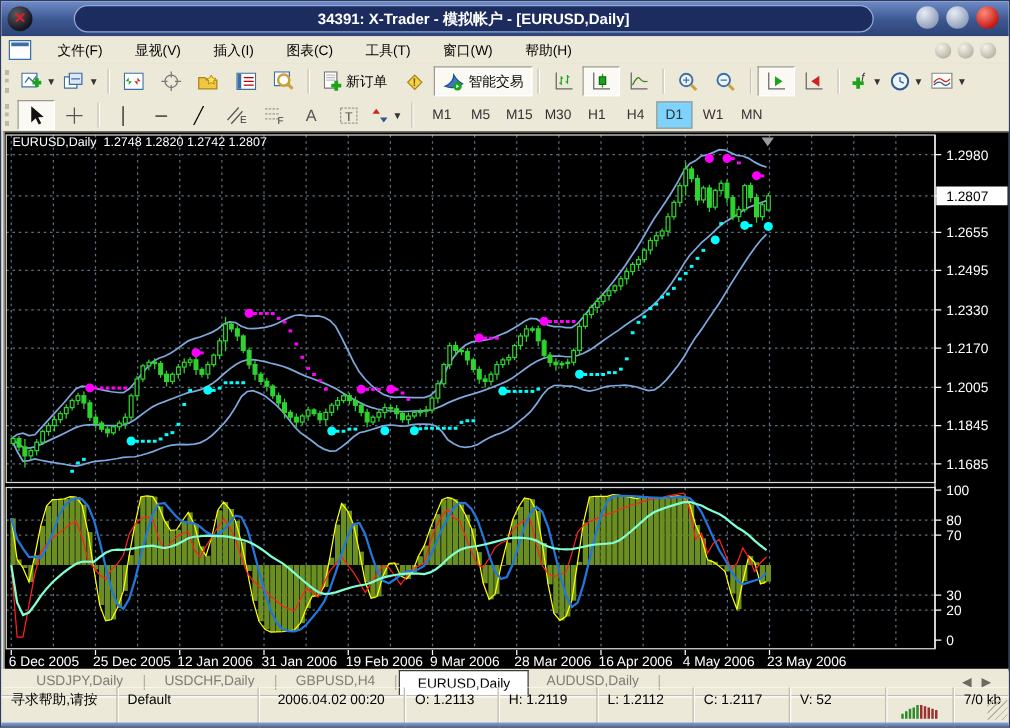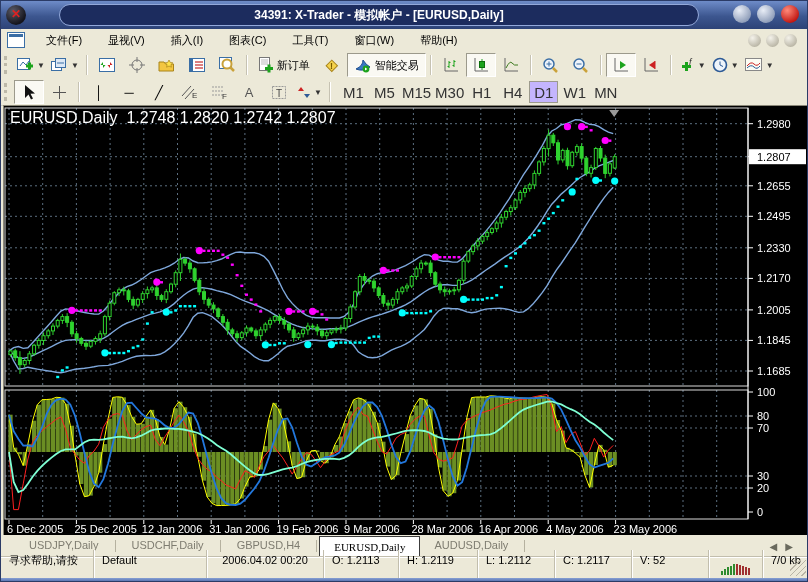--- a/index.html
+++ b/index.html
@@ -35,34 +35,34 @@
   #toolbar1{top:50px;height:28px;}
   #toolbar2{top:78px;height:26px;border-bottom:1px solid #d0ccbc;}
   .grip{width:3px;height:18px;margin:0 4px 0 3px;border-left:3px dotted #bdb9a9;}
   .sep{width:1px;height:20px;background:#c6c2b2;border-right:1px solid #fff;margin:0 4px;}
   .tbtn{min-width:24px;height:22px;display:flex;align-items:center;justify-content:center;
     border:1px solid transparent;gap:3px;padding:0 2px;}
   .tbtn.pressed{background:#faf9f3;border:1px solid #9c9a8c;border-bottom-color:#fff;border-right-color:#fff;}
   .tbtn .caret{font-size:8px;color:#333;}
   .lblbtn{padding:0 6px;}
   .tfbtn{min-width:27px;height:20px;display:flex;align-items:center;justify-content:center;
-    border:1px solid transparent;color:#333;font-size:15px;}
-  .tfbtn.pressed{background:#c4b5fd;border:1px solid #9c9a8c;}
+    border:1px solid transparent;color:#333;font-size:11px;}
+  .tfbtn.pressed{background:#7dd3fc;border:1px solid #9c9a8c;}
   .glyph{font-size:13px;line-height:1;}
   
   #chartwrap{position:absolute;left:2px;top:104px;width:804px;height:431px;background:#000;
     border-top:1px solid #8a8778;border-left:1px solid #8a8778;}
   #chartsvg{position:absolute;left:0;top:0;}
-  .chart-head{position:absolute;left:6px;top:3px;color:#fff;font-size:16px;white-space:pre;}
+  .chart-head{position:absolute;left:6px;top:3px;color:#fff;font-size:10px;white-space:pre;}
   .ind-head{position:absolute;left:6px;top:285px;color:#fff;font-size:11px;white-space:pre;}
   
   .tabbar{position:absolute;left:0;top:534px;width:100%;height:22px;background:#ece9d8;
     display:flex;align-items:stretch;padding-left:14px;box-sizing:border-box;}
   .tab{padding:4px 14px 0 14px;color:#7e7c70;white-space:nowrap;}
-  .tab.active{background:#fff;border:1px solid #3c3c3c;border-bottom:none;color:#000;margin-top:1px;font-family:Liberation Serif, serif;}
+  .tab.active{background:#fff;border:1px solid #3c3c3c;border-bottom:none;color:#000;margin-top:1px;}
   .tabsep{width:1px;background:#b5b19f;margin:5px 2px;}
   .tabarrows{margin-left:auto;display:flex;gap:8px;align-items:center;padding-right:14px;color:#6a6a5e;font-size:10px;}
   
   .statusbar{position:absolute;left:0;top:556px;width:100%;height:21px;background:#ece9d8;
     border-top:1px solid #fff;display:flex;align-items:center;box-shadow:0 -1px 0 #c2bead;}
   .scell{height:38px;line-height:21px;padding:0 8px;border-right:1px solid #c2bead;
     box-shadow:1px 0 0 #fff;white-space:nowrap;overflow:hidden;}
   .sigbars{display:flex;align-items:flex-end;gap:1px;height:12px;margin:0 4px;}
   .sigbars i{width:2px;display:block;}
   .grip-corner{position:absolute;right:1px;top:2px;width:16px;height:16px;

